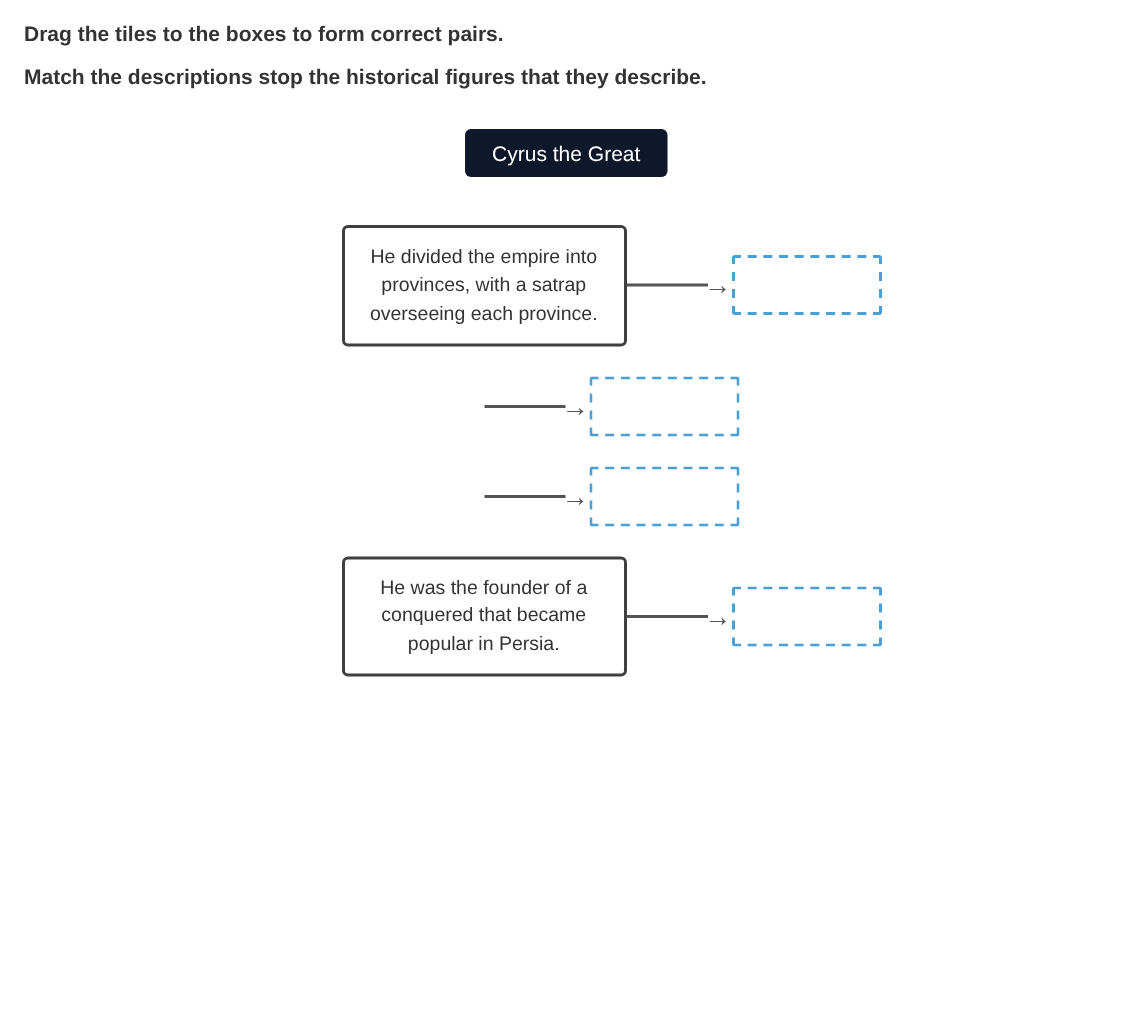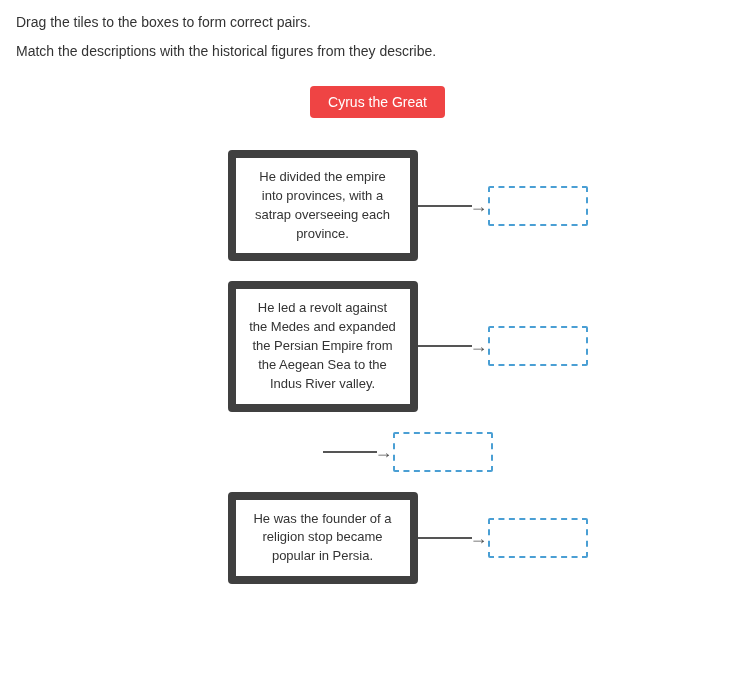--- a/index.html
+++ b/index.html
@@ -9,33 +9,34 @@
       background: #fff;
       color: #333;
       width: 755px;
       min-height: 679px;
       padding: 12px 16px;
     }
 
     .instructions {
       margin-bottom: 8px;
       line-height: 1.5;
+      font-weight: bold;
     }
 
     .tiles-row {
       display: flex;
       flex-direction: row;
       align-items: center;
       justify-content: center;
       gap: 16px;
       margin: 24px 0 32px 0;
     }
 
     .tile {
-      background: #ef4444;
+      background: #0f172a;
       color: #fff;
       border: none;
       border-radius: 4px;
       padding: 8px 18px;
       font-size: 14px;
       cursor: grab;
       font-weight: normal;
       white-space: nowrap;
     }
 
@@ -50,21 +51,21 @@
     .pair-row {
       display: flex;
       flex-direction: row;
       align-items: center;
       gap: 0;
     }
 
     .description-box {
       width: 190px;
       min-height: 80px;
-      border: 8px solid #404040;
+      border: 2px solid #404040;
       border-radius: 4px;
       padding: 10px 12px;
       text-align: center;
       font-size: 13px;
       line-height: 1.45;
       display: flex;
       align-items: center;
       justify-content: center;
     }
 
@@ -97,53 +98,52 @@
       border: 2px dashed #4a9fd4;
       border-radius: 2px;
       background: #fff;
     }
   </style>
 </head>
 <body>
 
 <div>
   <p class="instructions">Drag the tiles to the boxes to form correct pairs.</p>
-  <p class="instructions">Match the descriptions with the historical figures from they describe.</p>
+  <p class="instructions">Match the descriptions stop the historical figures that they describe.</p>
 </div>
 
 <div class="tiles-row">
   <button class="tile" draggable="true">Cyrus the Great</button>
 </div>
 
 <div class="pairs-area">
 
   <div class="pair-row">
     <div class="description-box">He divided the empire into provinces, with a satrap overseeing each province.</div>
     <div class="arrow-line">
       <div class="arrow-head">→</div>
     </div>
     <div class="drop-box"></div>
   </div>
 
   <div class="pair-row">
-    <div class="description-box">He led a revolt against the Medes and expanded the Persian Empire from the Aegean Sea to the Indus River valley.</div>
     <div class="arrow-line">
       <div class="arrow-head">→</div>
     </div>
     <div class="drop-box"></div>
   </div>
 
   <div class="pair-row">
     <div class="arrow-line">
       <div class="arrow-head">→</div>
     </div>
     <div class="drop-box"></div>
   </div>
 
   <div class="pair-row">
-    <div class="description-box">He was the founder of a religion stop became popular in Persia.</div>
+    <div class="description-box">He was the founder of a conquered that became popular in Persia.</div>
     <div class="arrow-line">
       <div class="arrow-head">→</div>
     </div>
     <div class="drop-box"></div>
   </div>
 
 </div>
 
 </body></html>

